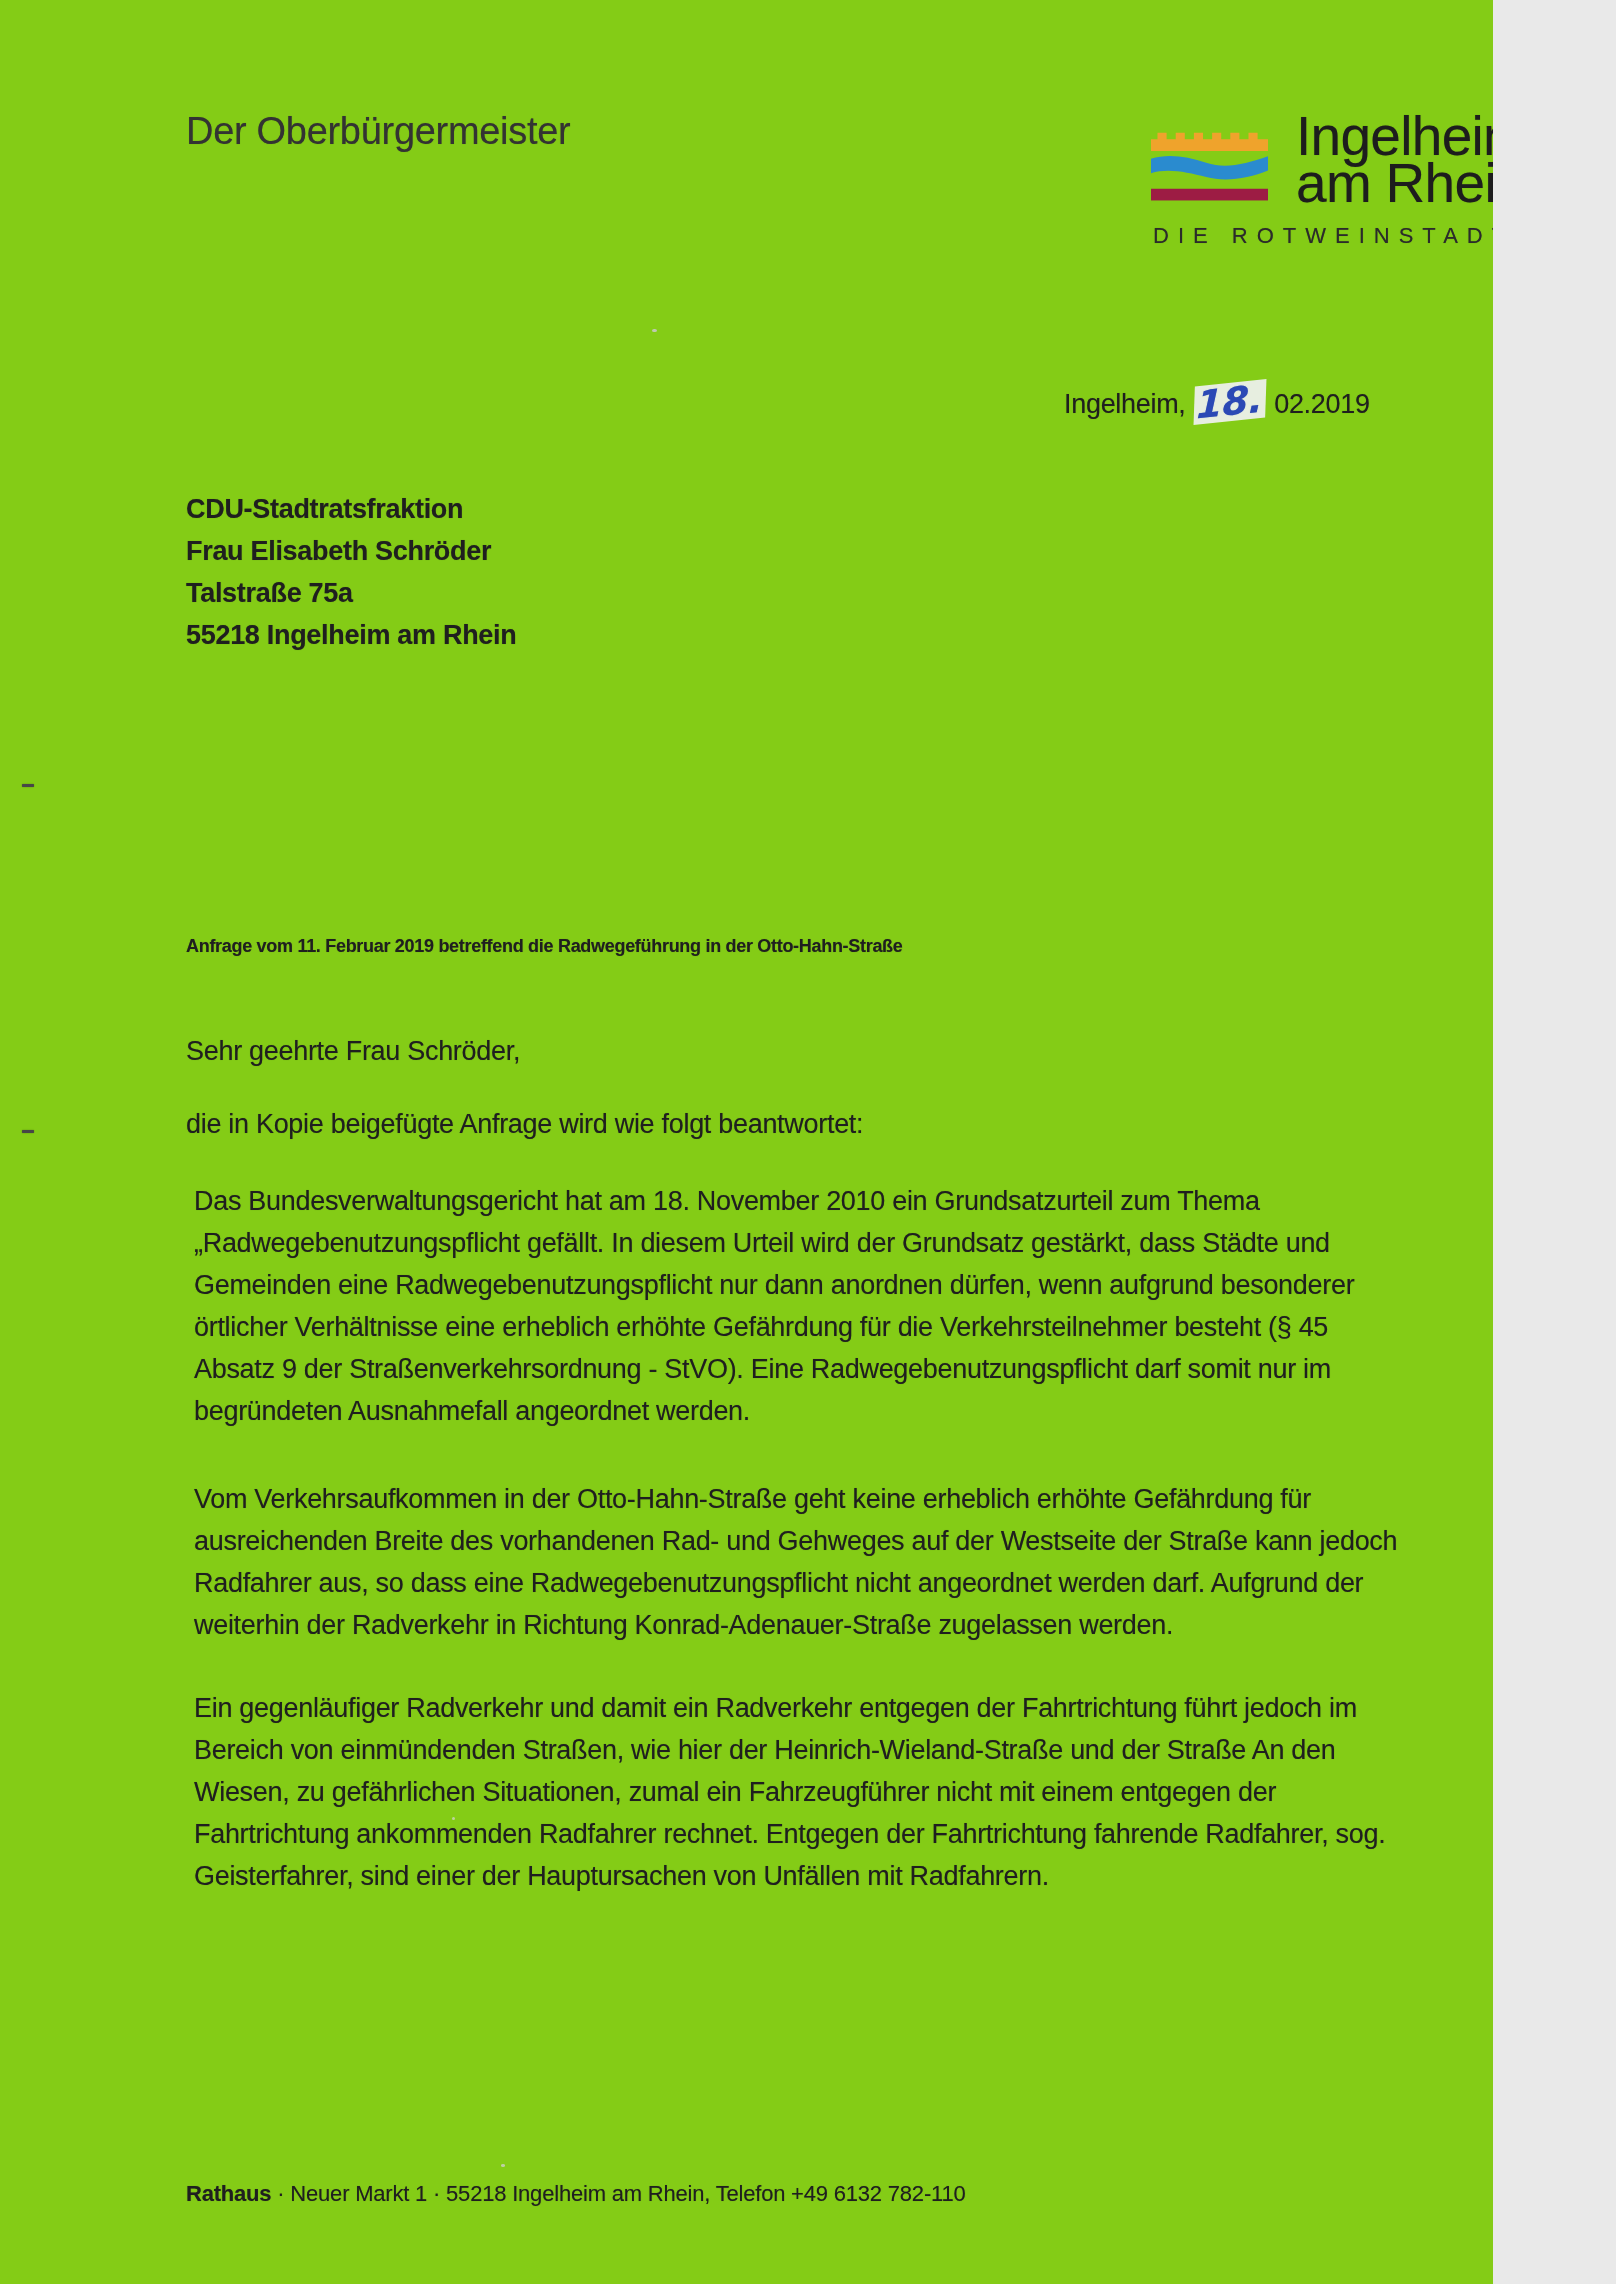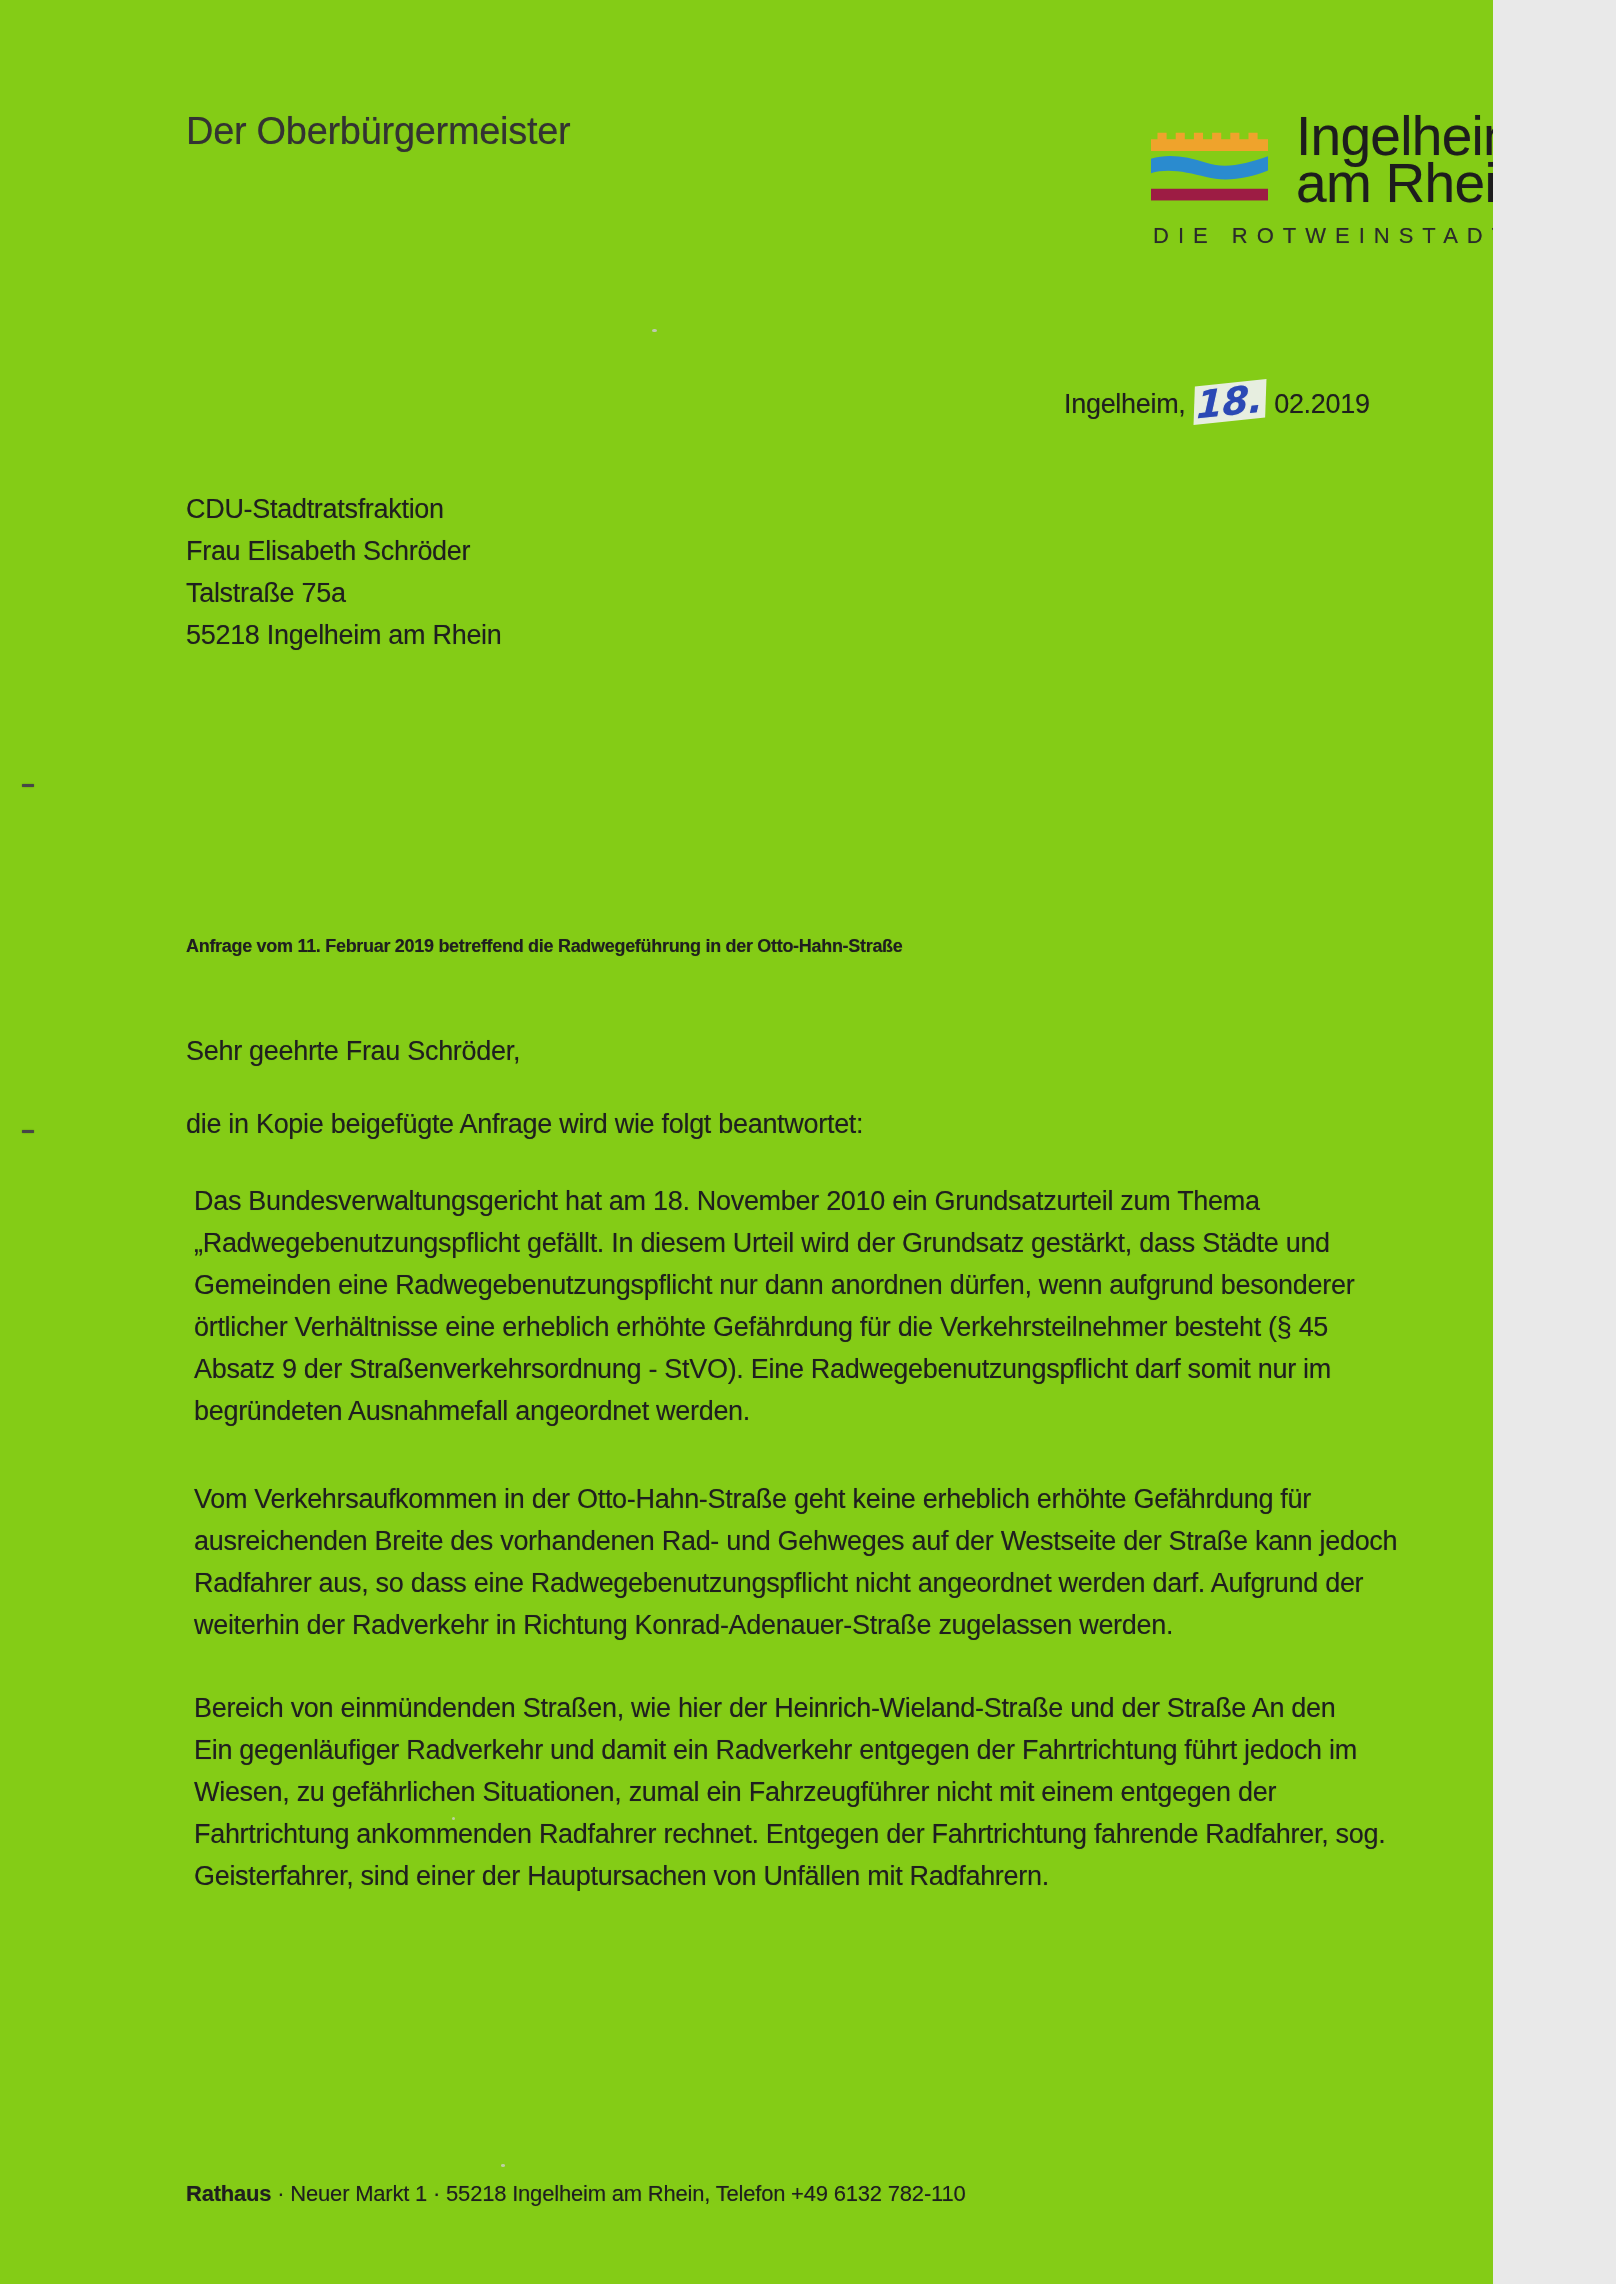--- a/index.html
+++ b/index.html
@@ -42,21 +42,21 @@
     font-size:38px; line-height:38px;
     color:#2b49b5;
     transform:rotate(-6deg) skewX(-8deg);
     transform-origin:center;
     background:rgba(242,242,246,.9);
     padding:0 2.6px; margin:0 1.3px;
     position:relative; top:2px;
     text-shadow:0 0 0.7px rgba(43,73,181,.5);
   }
 
-  .recipient{ position:absolute; left:186px; top:488px; font-size:27px; line-height:42px; }
+  .recipient{ position:absolute; left:186px; top:488px; font-size:27px; line-height:42px;font-weight:bold; }
 
   .fold-mark{
     position:absolute; left:21.5px; width:12.4px; height:3.3px;
     background:#474747; border-radius:0.7px;
     box-shadow:0 0 1.3px rgba(0,0,0,.45);
   }
 
   .subject{ position:absolute; left:186px; top:936px; font-size:18px; font-weight:700; white-space:nowrap; }
   .salutation{ position:absolute; left:186px; top:1036px; font-size:27px; }
   .intro{ position:absolute; left:186px; top:1109px; font-size:27px; }
@@ -125,22 +125,22 @@
   </div>
 
   <div class="para para-2 txt">
     <div>Vom Verkehrsaufkommen in der Otto-Hahn-Straße geht keine erheblich erhöhte Gefährdung für</div>
     <div>ausreichenden Breite des vorhandenen Rad- und Gehweges auf der Westseite der Straße kann jedoch</div>
     <div>Radfahrer aus, so dass eine Radwegebenutzungspflicht nicht angeordnet werden darf. Aufgrund der</div>
     <div>weiterhin der Radverkehr in Richtung Konrad-Adenauer-Straße zugelassen werden.</div>
   </div>
 
   <div class="para para-3 txt">
+    <div>Ein gegenläufiger Radverkehr und damit ein Radverkehr entgegen der Fahrtrichtung führt jedoch im</div>
     <div>Bereich von einmündenden Straßen, wie hier der Heinrich-Wieland-Straße und der Straße An den</div>
-    <div>Ein gegenläufiger Radverkehr und damit ein Radverkehr entgegen der Fahrtrichtung führt jedoch im</div>
     <div>Wiesen, zu gefährlichen Situationen, zumal ein Fahrzeugführer nicht mit einem entgegen der</div>
     <div>Fahrtrichtung ankommenden Radfahrer rechnet. Entgegen der Fahrtrichtung fahrende Radfahrer, sog.</div>
     <div>Geisterfahrer, sind einer der Hauptursachen von Unfällen mit Radfahrern.</div>
   </div>
 
   <div class="footer txt">
     <span class="b">Rathaus</span><span> · Neuer Markt 1 · 55218 Ingelheim am Rhein, Telefon +49 6132 782-110</span>
   </div>
 
   <div class="speck speck-1"></div>

